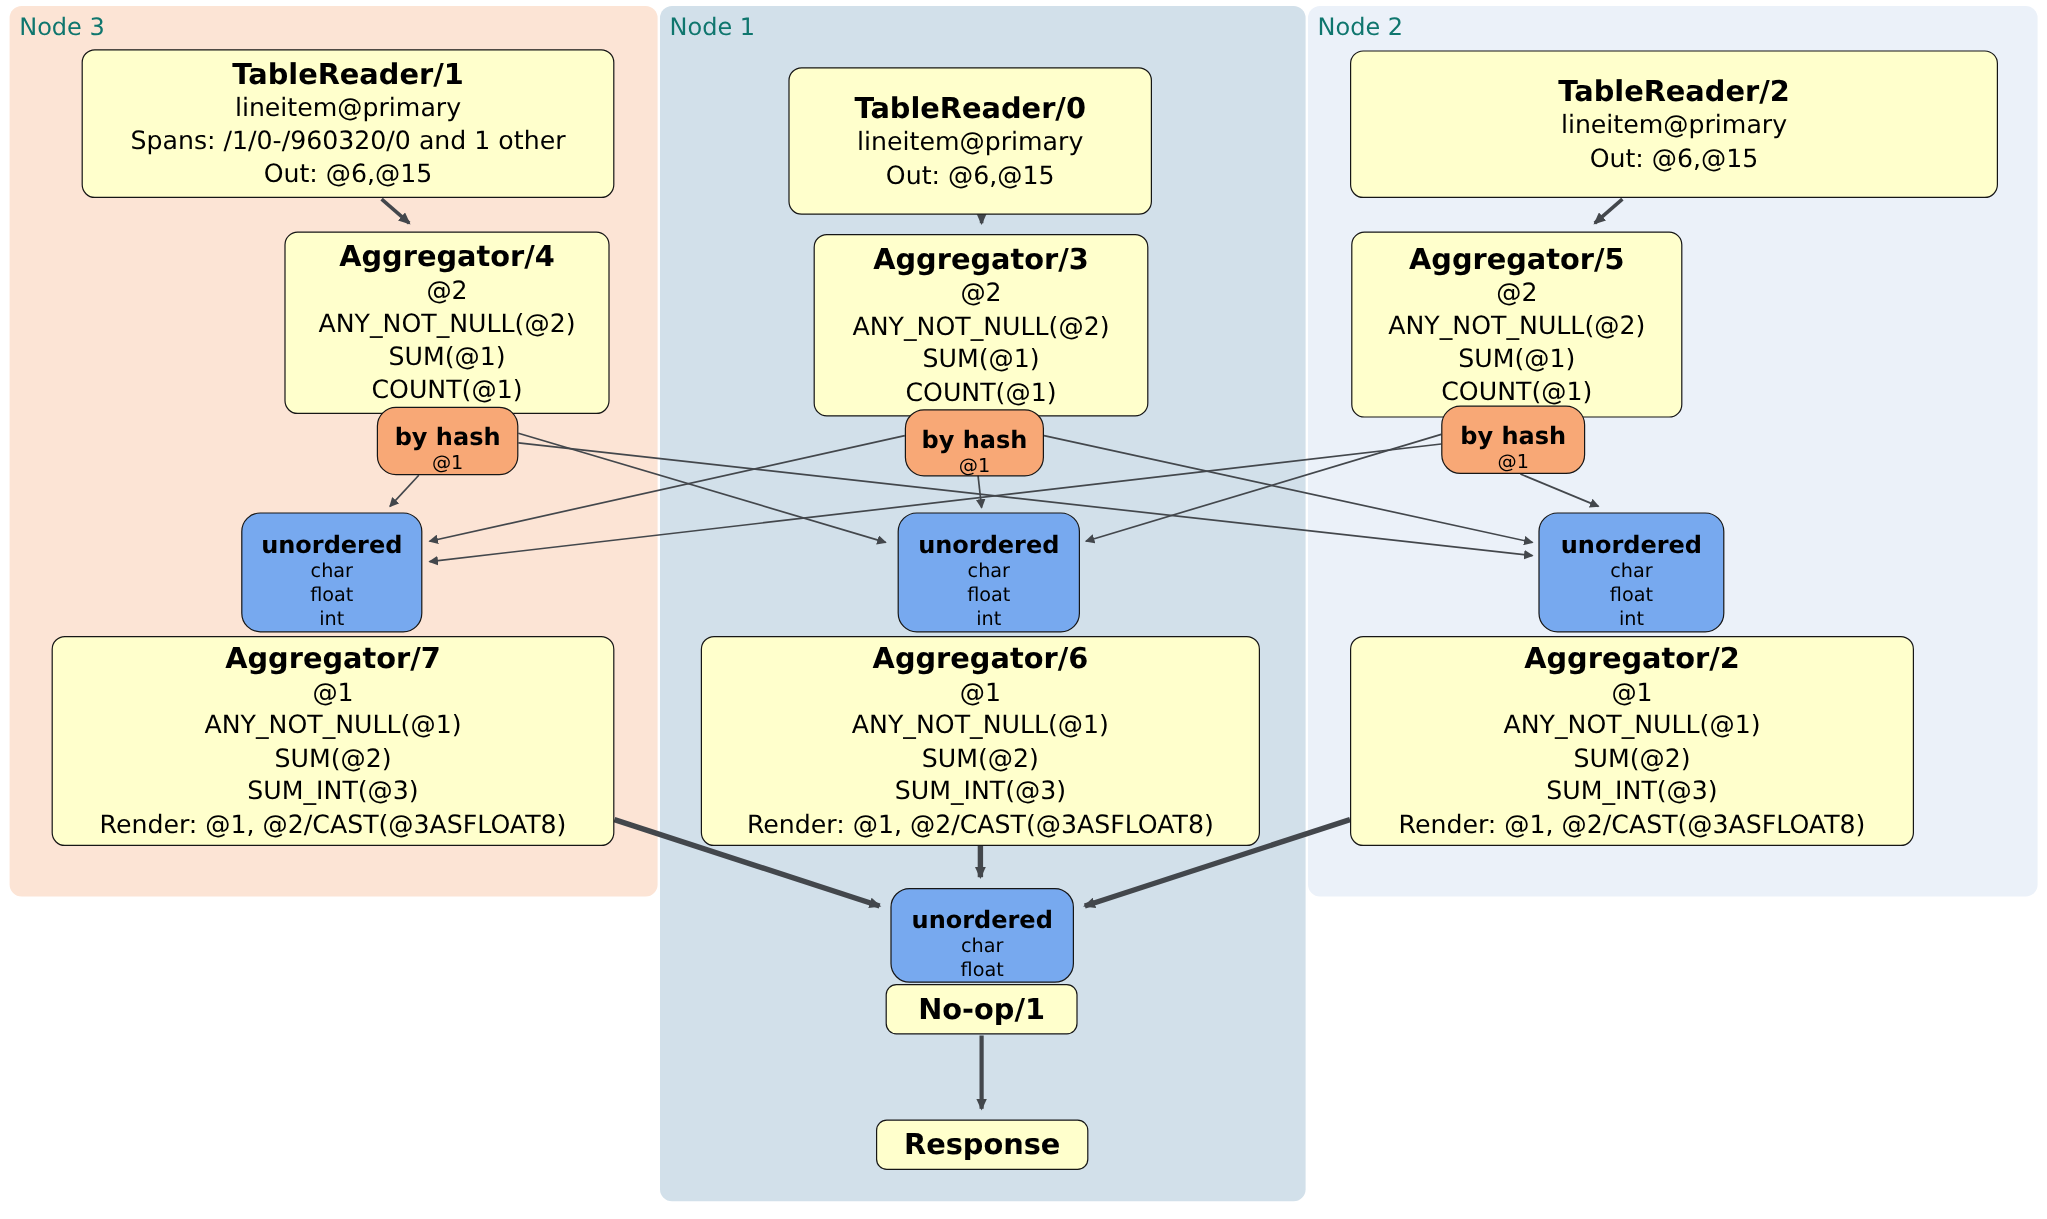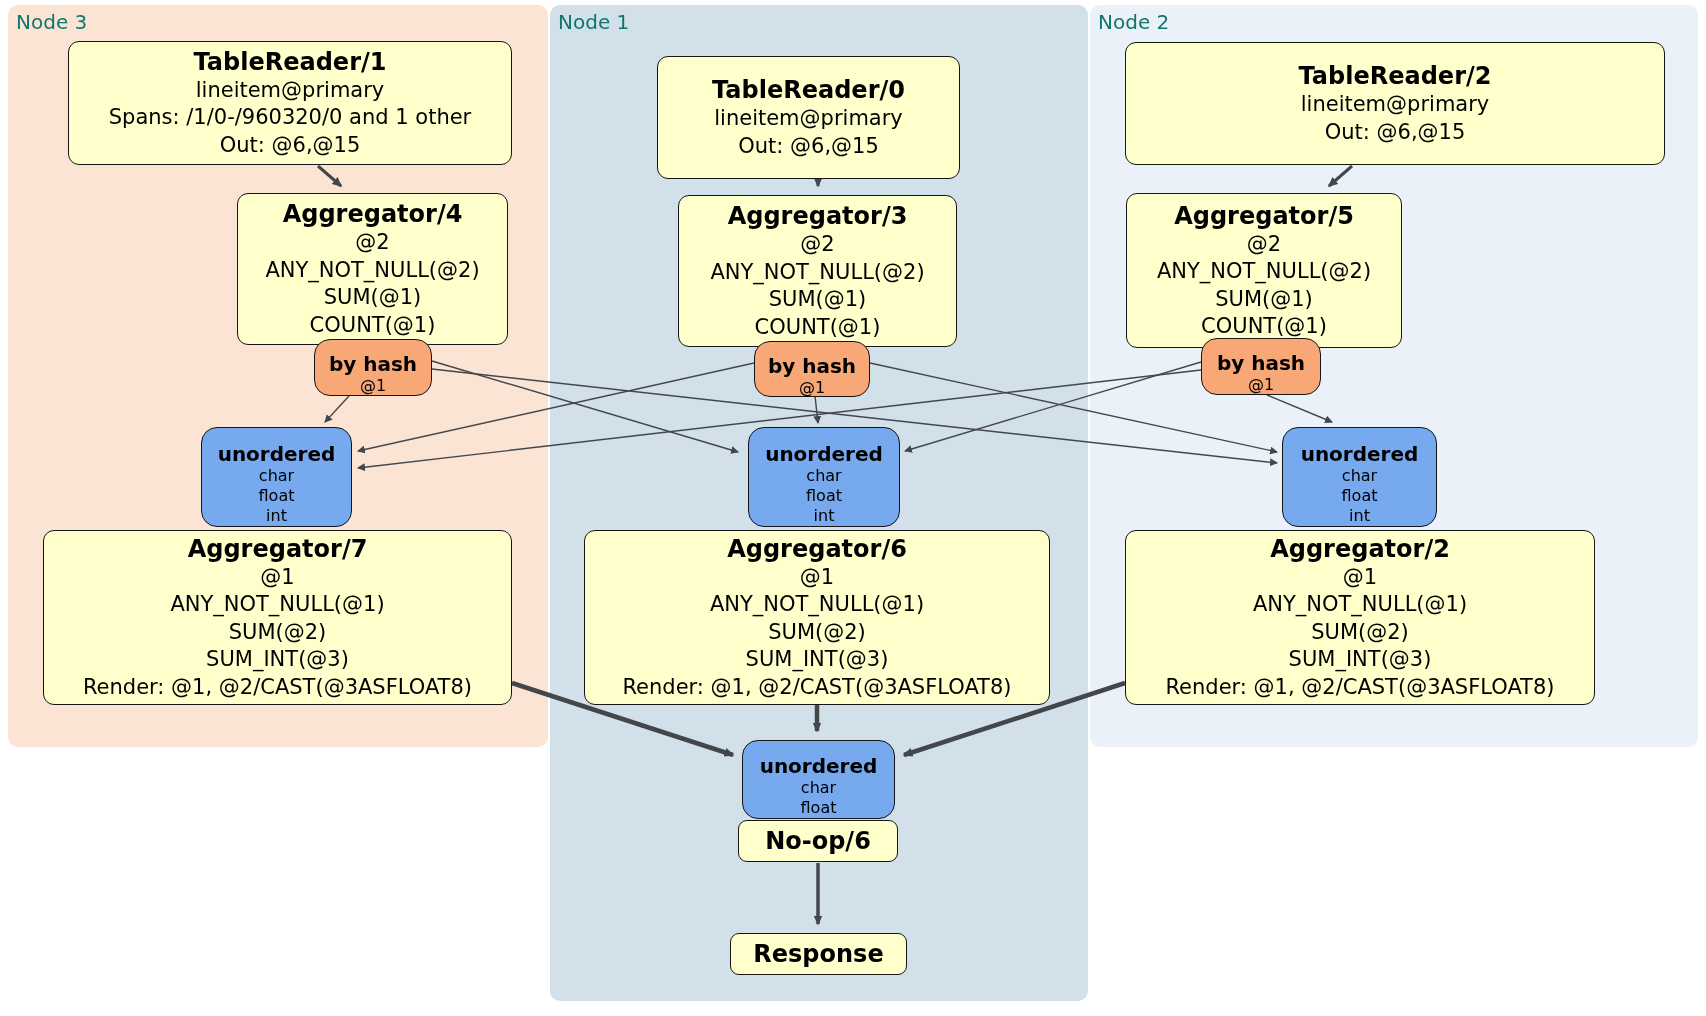--- a/index.html
+++ b/index.html
@@ -184,20 +184,20 @@
     <div class="l">Render: @1, @2/CAST(@3ASFLOAT8)</div>
   </div>
 
   <div class="minibox sync" style="left:742px;top:740px;width:153px;height:79px;">
     <div class="t">unordered</div>
     <div class="l">char</div>
     <div class="l">float</div>
   </div>
 
   <div class="box smallproc" style="left:738px;top:820px;width:160px;height:42px;border-radius:9px;">
-    <div class="t">No-op/6</div>
+    <div class="t">No-op/1</div>
   </div>
 
   <div class="box smallproc" style="left:730px;top:933px;width:177px;height:42px;border-radius:9px;">
     <div class="t">Response</div>
   </div>
 
 </div>
 
 </body></html>

